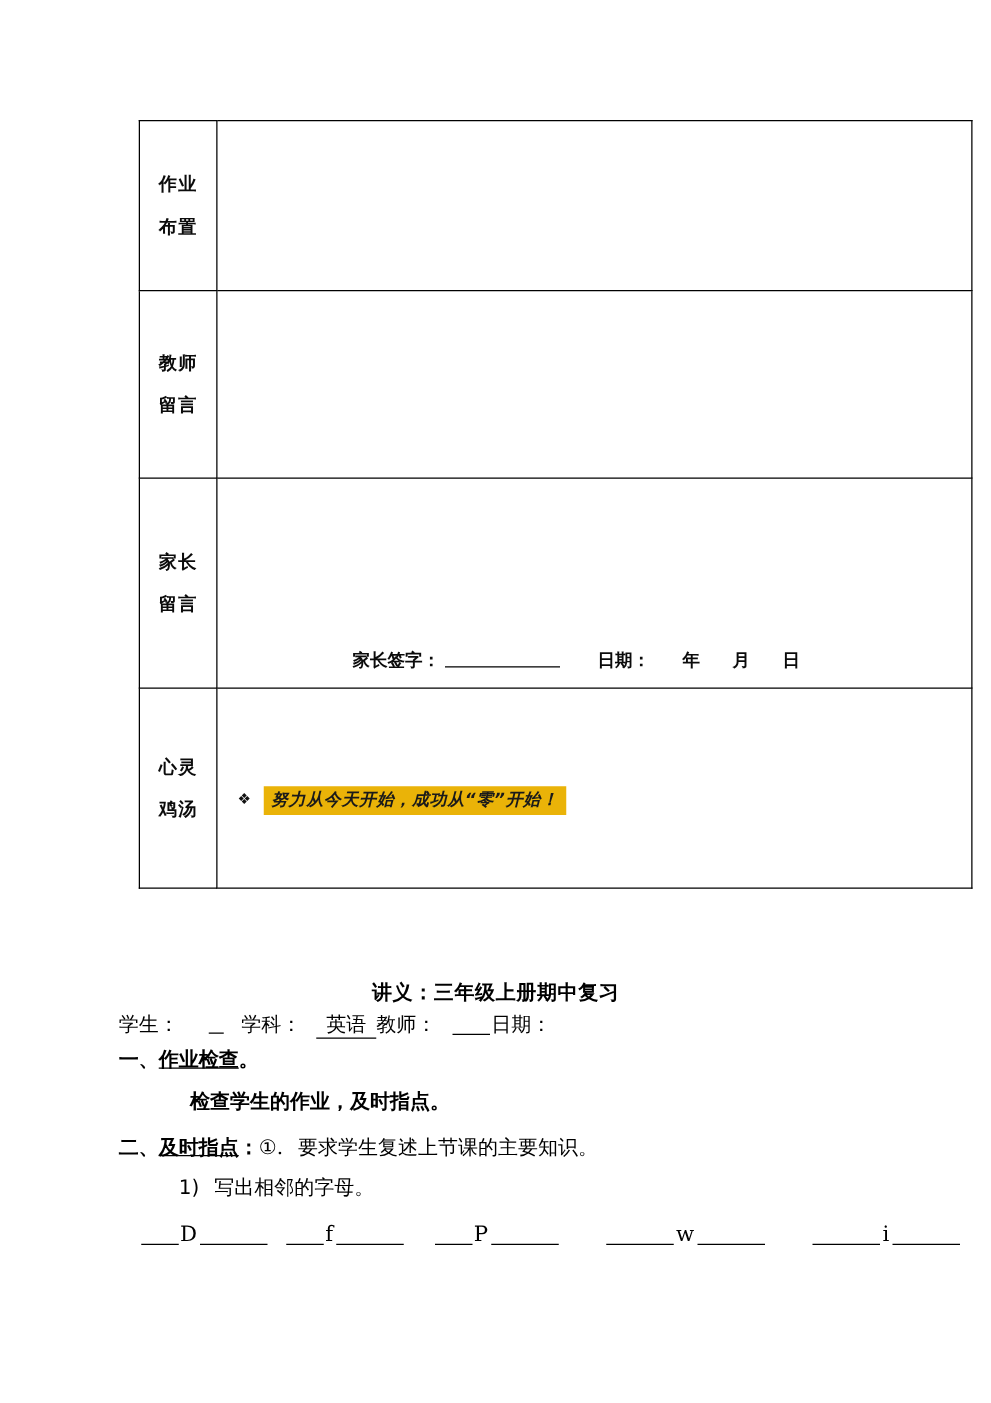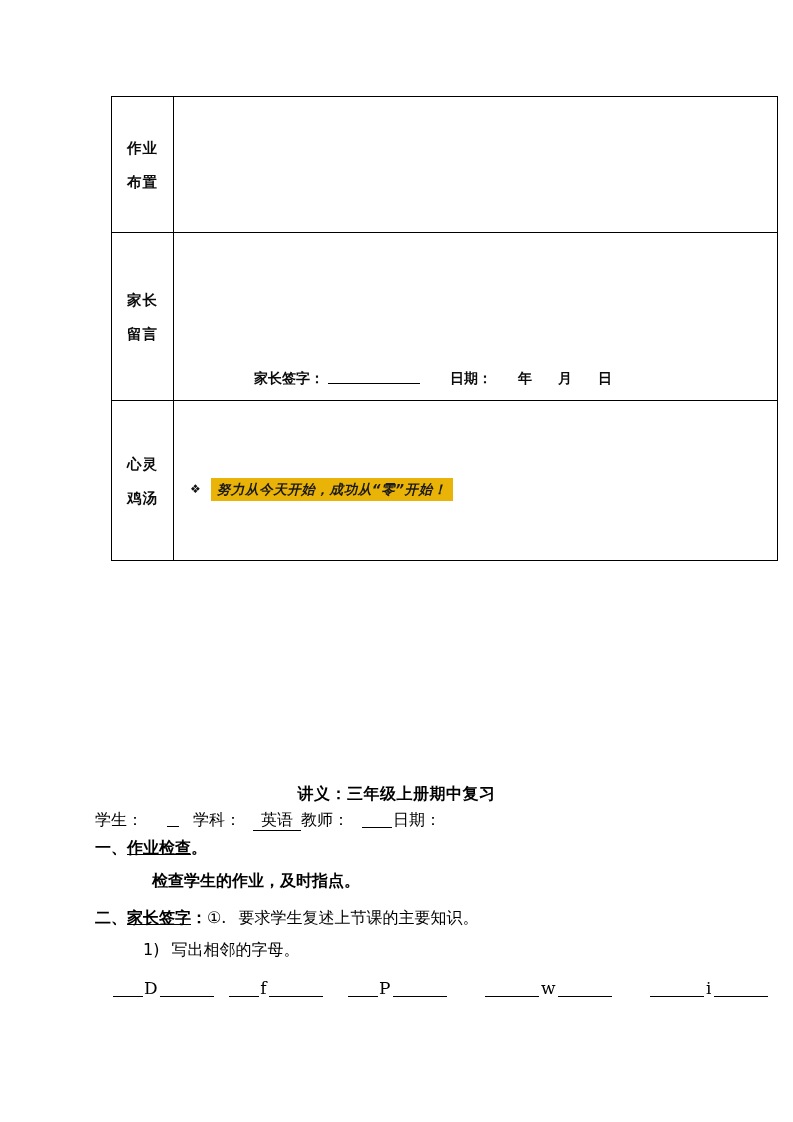--- a/index.html
+++ b/index.html
@@ -61,21 +61,21 @@
     position: absolute;
     left: 0;
     bottom: 12px;
     width: 100%;
     font-family: "DejaVu Sans", "Liberation Sans", sans-serif;
     font-weight: bold;
     font-size: 14px;
     color: #0b0b0b;
     white-space: nowrap;
   }
-  .sign-inner { margin-left: 80px; }
+  .sign-inner { margin-left: 108px; }
   .sign-blank {
     display: inline-block;
     width: 92px;
     border-bottom: 1.4px solid #000;
     margin: 0 4px -1px 4px;
   }
   .sp-md { display:inline-block; width: 26px; }
 
   
   .soul-line {
@@ -152,20 +152,29 @@
       <tr class="row-hw">
         <td class="fb-label">
           <span class="lbl-line">作业</span>
           <span class="lbl-line">布置</span>
         </td>
         <td class="fb-body">
           <span></span>
         </td>
       </tr>
 
+      <tr class="row-tea">
+        <td class="fb-label">
+          <span class="lbl-line">教师</span>
+          <span class="lbl-line">留言</span>
+        </td>
+        <td class="fb-body">
+          <span></span>
+        </td>
+      </tr>
 
       <tr class="row-par">
         <td class="fb-label">
           <span class="lbl-line">家长</span>
           <span class="lbl-line">留言</span>
         </td>
         <td class="fb-body">
           <div class="sign-row">
             <span class="sign-inner">
               <span>家长签字：</span><span class="sign-blank"></span><span class="sp-md"></span><span>日期：</span><span class="sp-md"></span><span>年</span><span class="sp-md"></span><span>月</span><span class="sp-md"></span><span>日</span>
@@ -193,21 +202,21 @@
   <div class="line l-info">
     <span>学生：</span><span class="gap-2"></span><span class="u-short"></span><span class="gap-1"></span><span>学科：</span><span class="gap-1"></span><span class="u-word">英语</span><span>教师：</span><span class="gap-1"></span><span class="u-sm"></span><span>日期：</span>
   </div>
 
   <div class="line l-sec1">
     <span>一、</span><span class="bold-u">作业检查</span><span>。</span>
   </div>
   <div class="line l-sub1">检查学生的作业，及时指点。</div>
 
   <div class="line l-sec2">
-    <span class="sec-num">二、</span><span class="bold-u">家长签字</span><span class="sec-num">：</span><span class="serif-body">①.</span><span class="gap-1"></span><span class="serif-body">要求学生复述上节课的主要知识。</span>
+    <span class="sec-num">二、</span><span class="bold-u">及时指点</span><span class="sec-num">：</span><span class="serif-body">①.</span><span class="gap-1"></span><span class="serif-body">要求学生复述上节课的主要知识。</span>
   </div>
 
   <div class="line l-sub2">
     <span>1)</span><span class="gap-1"></span><span>写出相邻的字母。</span>
   </div>
 
   <div class="line l-blanks">
     <span class="u-sm"></span><span>D</span><span class="u-med"></span><span class="gap-1"></span><span class="u-sm"></span><span>f</span><span class="u-med"></span><span class="gap-2"></span><span class="u-sm"></span><span>P</span><span class="u-med"></span><span class="gap-3"></span><span class="u-med"></span><span>w</span><span class="u-med"></span><span class="gap-3"></span><span class="u-med"></span><span>i</span><span class="u-med"></span><span class="gap-2"></span>
   </div>
 

